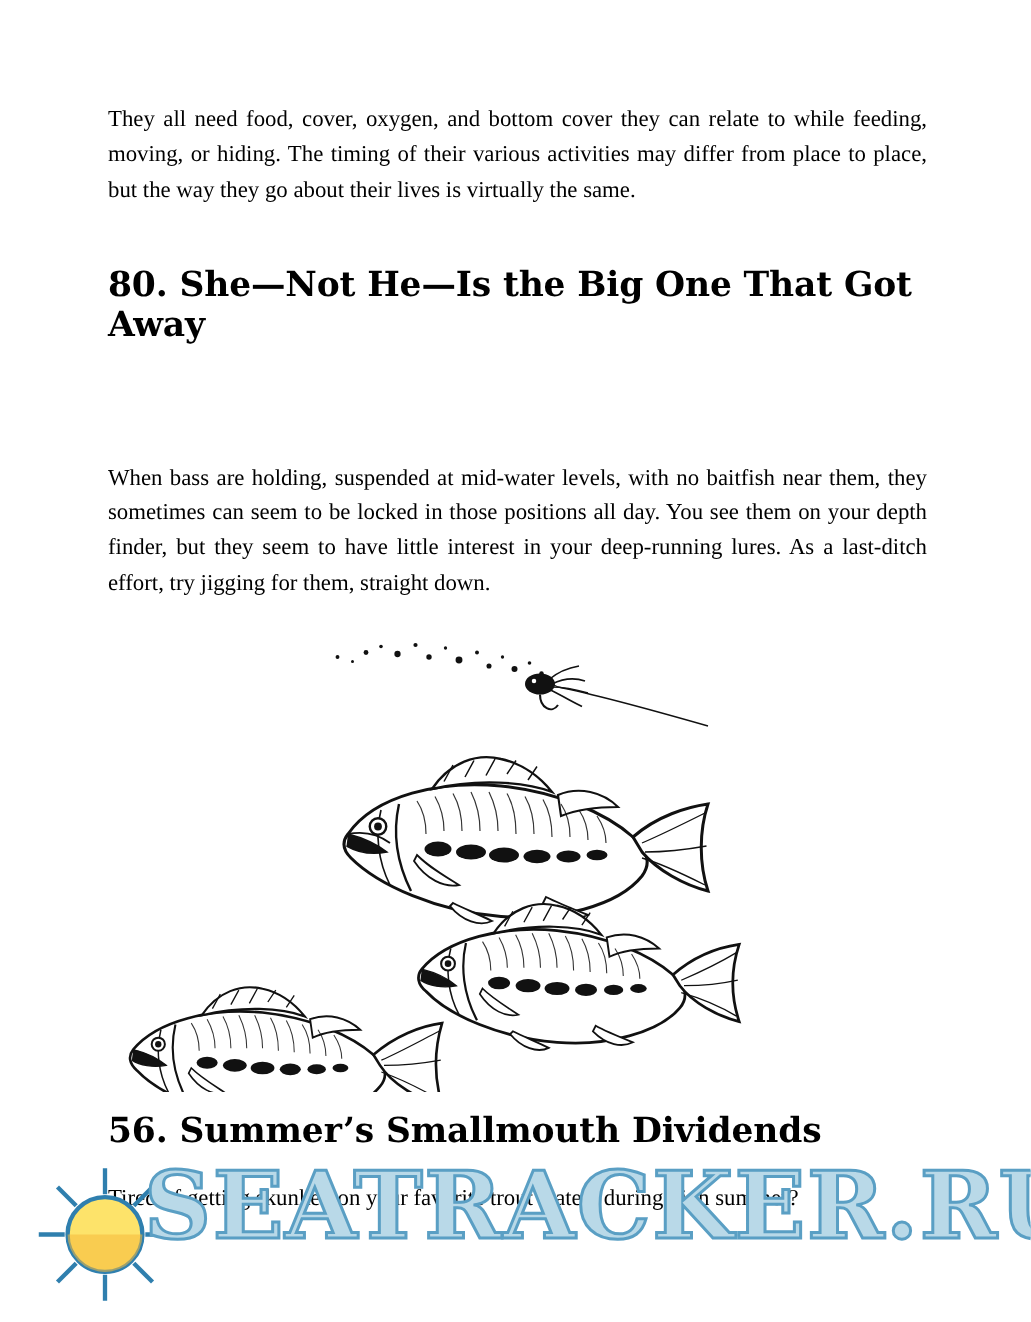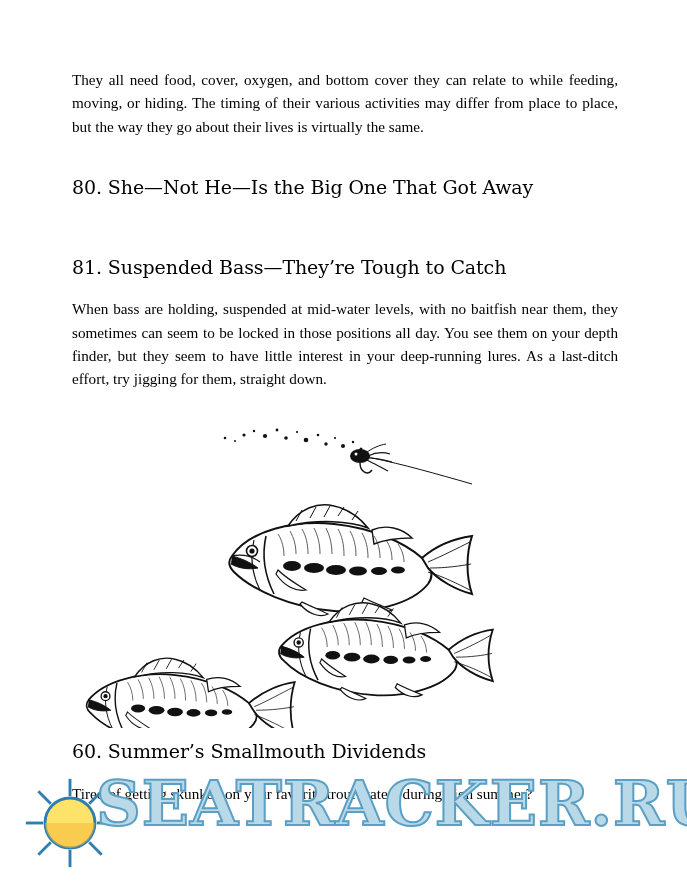--- a/index.html
+++ b/index.html
@@ -30,22 +30,22 @@
   }
   p.body-text {
     margin: 0 0 0 0;
     font-size: 15.2px;
     line-height: 1.53;
     text-align: justify;
     font-family: "Liberation Serif", serif;
   }
   h2.tip-heading {
     font-family: "DejaVu Serif", serif;
-    font-size: 19px;
-    font-weight: normal;
+    font-size: 23px;
+    font-weight: bold;
     margin: 0;
     letter-spacing: -0.1px;
     line-height: 1.2;
   }
   .block-gap-heading { height: 38px; }
   .block-gap-after-heading { height: 19px; }
 
   
   .illustration {
     position: absolute;
@@ -93,21 +93,20 @@
 
   <div class="content">
 
     <p class="body-text">They all need food, cover, oxygen, and bottom cover they can relate to while feeding, moving, or hiding. The timing of their various activities may differ from place to place, but the way they go about their lives is virtually the same.</p>
 
     <div class="block-gap-heading"></div>
     <h2 class="tip-heading">80. She—Not He—Is the Big One That Got Away</h2>
     <div class="block-gap-after-heading"></div>
 
     <div class="block-gap-heading"></div>
-    <h2 class="tip-heading">81. Suspended Bass—They’re Tough to Catch</h2>
     <div class="block-gap-after-heading"></div>
     <p class="body-text">When bass are holding, suspended at mid-water levels, with no baitfish near them, they sometimes can seem to be locked in those positions all day. You see them on your depth finder, but they seem to have little interest in your deep-running lures. As a last-ditch effort, try jigging for them, straight down.</p>
 
   </div>
 
   <div class="illustration">
     <svg class="illus-svg" width="546" height="310" viewBox="0 0 546 310" xmlns="http://www.w3.org/2000/svg">
       <g fill="#111" stroke="none">
 
         <circle cx="172" cy="17" r="1.6"></circle>
@@ -279,21 +278,21 @@
           <path d="M162 25 C 166 31, 168 37, 168 43"></path>
         </g>
         <path d="M74 83 C 82 93, 94 97, 102 93 C 94 89, 84 85, 76 81 Z" fill="#ffffff" stroke="#111" stroke-width="1.3"></path>
         <path d="M134 81 C 144 91, 155 93, 163 89 C 153 85, 143 81, 136 77 Z" fill="#ffffff" stroke="#111" stroke-width="1.3"></path>
         <path d="M52 54 C 60 66, 71 71, 80 69 C 71 63, 61 57, 54 50 Z" fill="#ffffff" stroke="#111" stroke-width="1.2"></path>
       </g>
     </svg>
   </div>
 
   <div style="position:absolute; left:72px; top:740px; width:546px;">
-    <h2 class="tip-heading">60. Summer’s Smallmouth Dividends</h2>
+    <h2 class="tip-heading">56. Summer’s Smallmouth Dividends</h2>
     <div class="block-gap-after-heading"></div>
     <p class="body-text">Tired of getting skunked on your favorite trout waters during high summer?</p>
   </div>
 
   <div class="watermark">
     <svg class="wm-sun" viewBox="0 0 100 100" xmlns="http://www.w3.org/2000/svg">
       <g stroke="#2f7fae" stroke-width="3" fill="none">
         <line x1="50" y1="4" x2="50" y2="22"></line>
         <line x1="50" y1="78" x2="50" y2="96"></line>
         <line x1="4" y1="50" x2="22" y2="50"></line>

